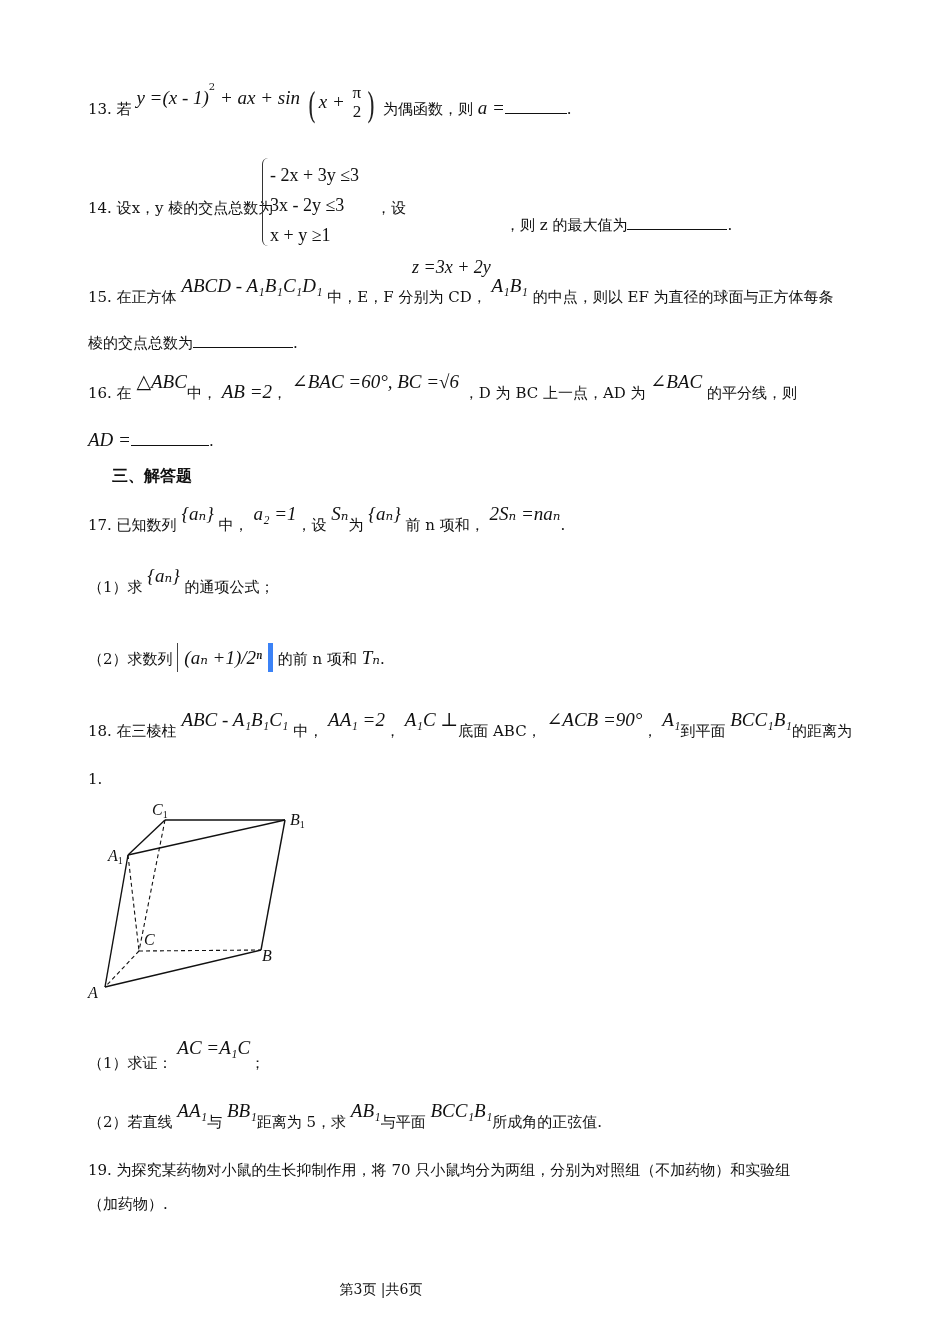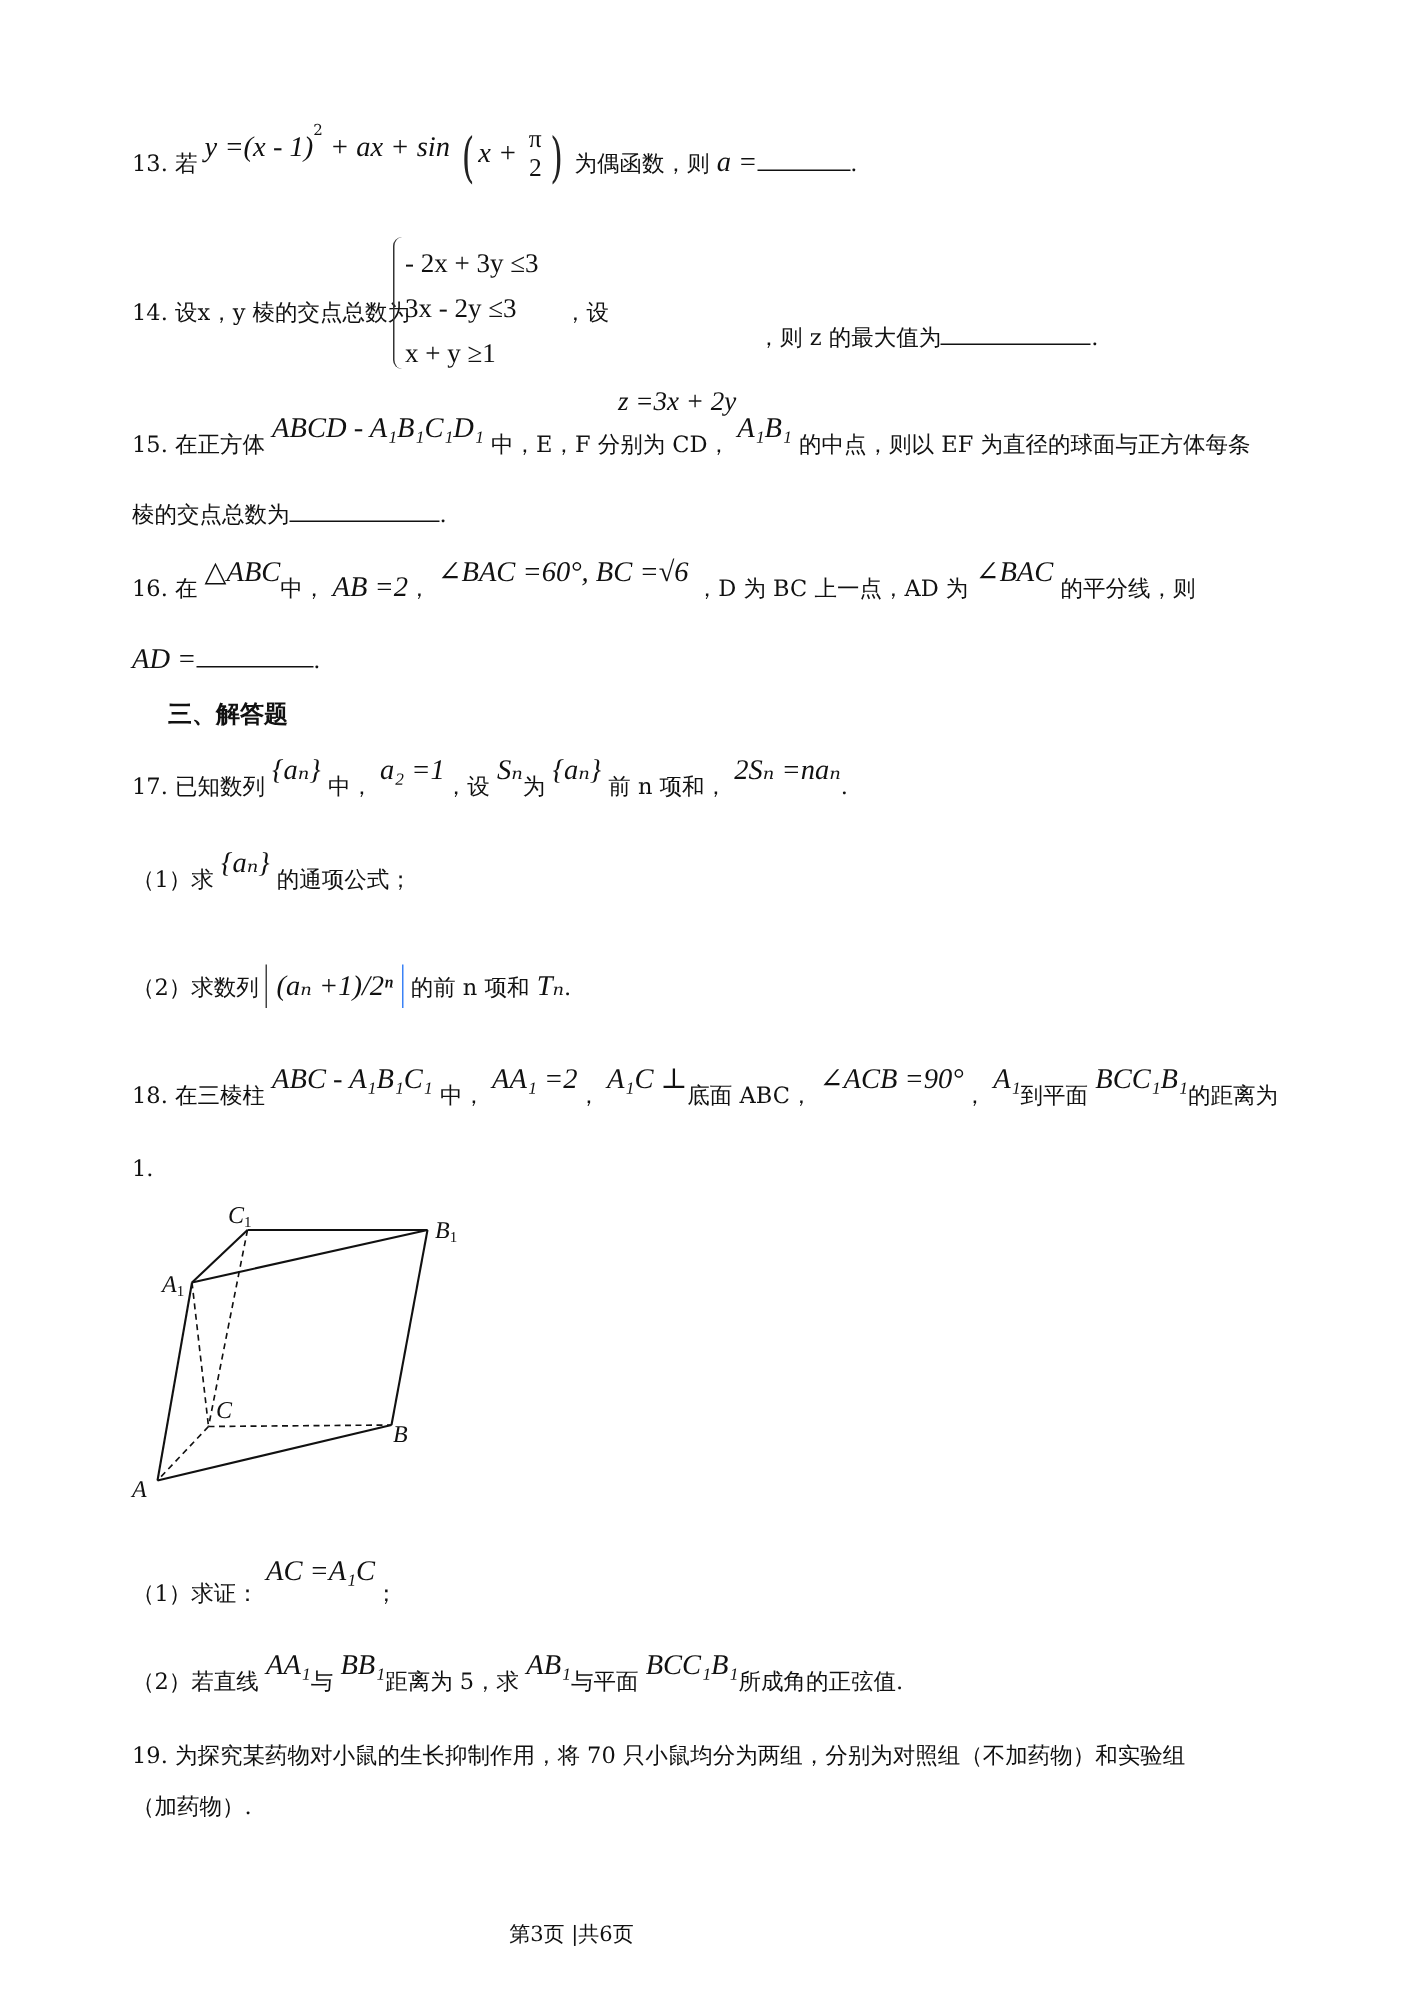--- a/index.html
+++ b/index.html
@@ -88,21 +88,21 @@
   <span>前 n 项和，</span>
   <span class="m raise">2Sₙ =naₙ</span><span>.</span>
 </div>
 <div class="line" style="top:576px;">
   <span>（1）求</span>
   <span class="m raise">{aₙ}</span>
   <span>的通项公式；</span>
 </div>
 <div class="line" style="top:648px;">
   <span>（2）求数列</span>
-  <span class="m" style="border-left:1px solid #444;border-right:1px solid #3b82f6;padding:4px 6px;">(aₙ +1)/2ⁿ</span>
+  <span class="m" style="border-left:1px solid #444;border-right:5px solid #3b82f6;padding:4px 6px;">(aₙ +1)/2ⁿ</span>
   <span>的前 n 项和</span>
   <span class="m">Tₙ</span><span>.</span>
 </div>
 
 <div class="line" style="top:720px;">
   <span>18. 在三棱柱</span>
   <span class="m raise">ABC - A₁B₁C₁</span>
   <span>中，</span>
   <span class="m raise">AA₁ =2</span><span>，</span>
   <span class="m raise">A₁C ⊥</span><span>底面 ABC，</span>

